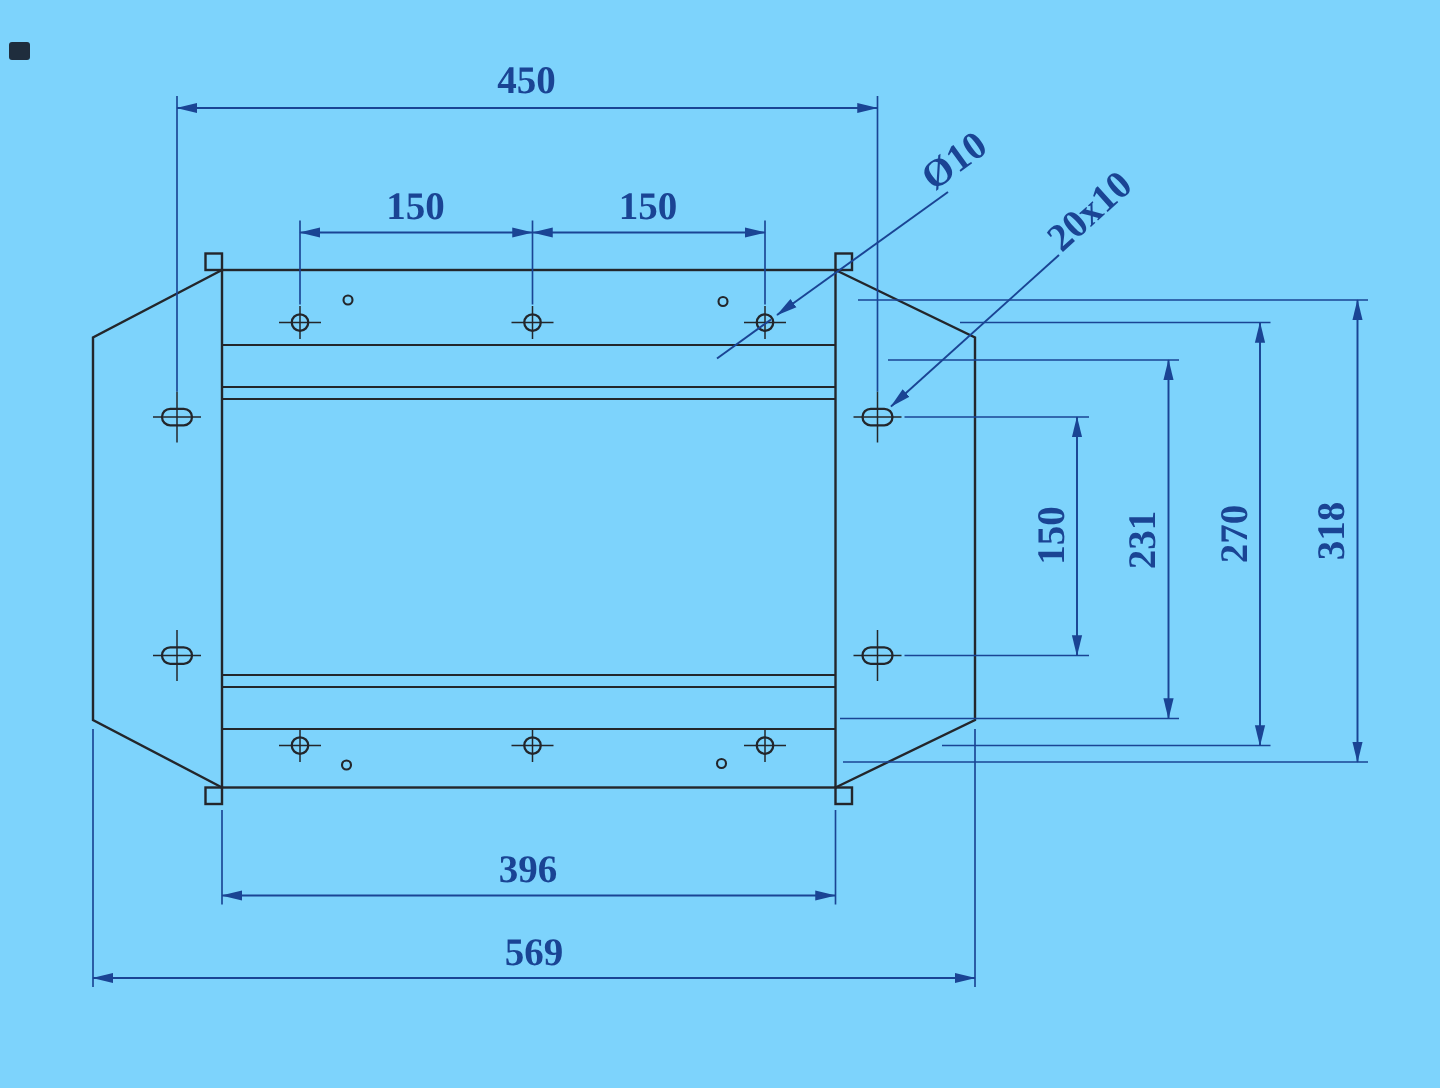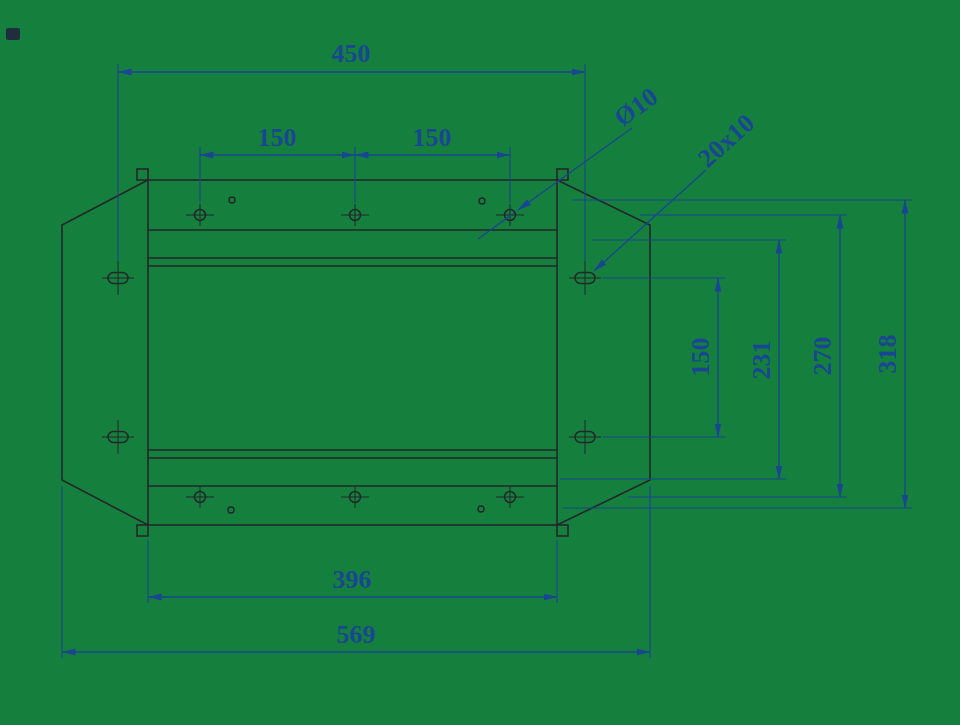--- a/index.html
+++ b/index.html
@@ -1,16 +1,16 @@
 <!DOCTYPE html>
 <html><head>
 <meta charset="utf-8">
 <style>
   html,body{margin:0;padding:0;background:#ffffff;}
-  .stage{position:relative;width:960px;height:725px;background:#15803d;overflow:hidden;
+  .stage{position:relative;width:960px;height:725px;background:#7dd3fc;overflow:hidden;
          font-family:"Liberation Serif", serif;}
   svg{display:block;}
   .dimtext{font-family:"Liberation Serif", serif;font-size:26px;font-weight:600;fill:#1a4494;}
   .part{stroke:#23262b;fill:none;}
   .dim{stroke:#1a4494;fill:none;}
 </style>
 </head>
 <body>
 
 <div class="stage">

